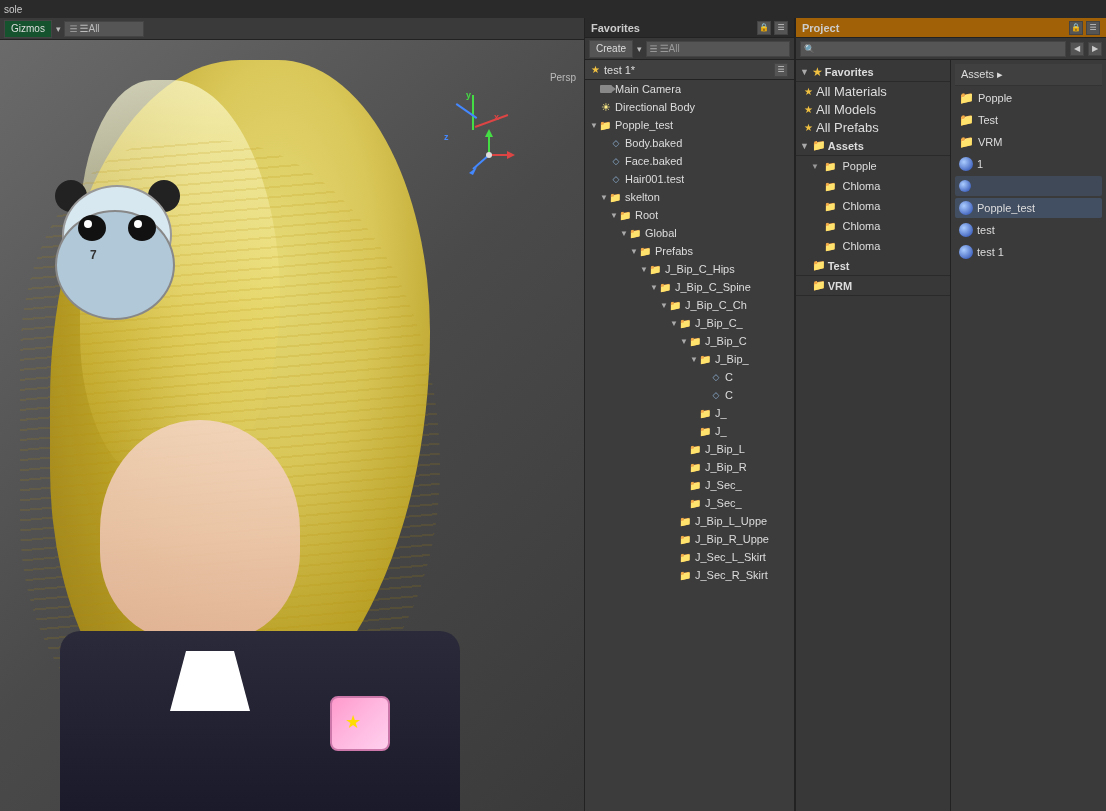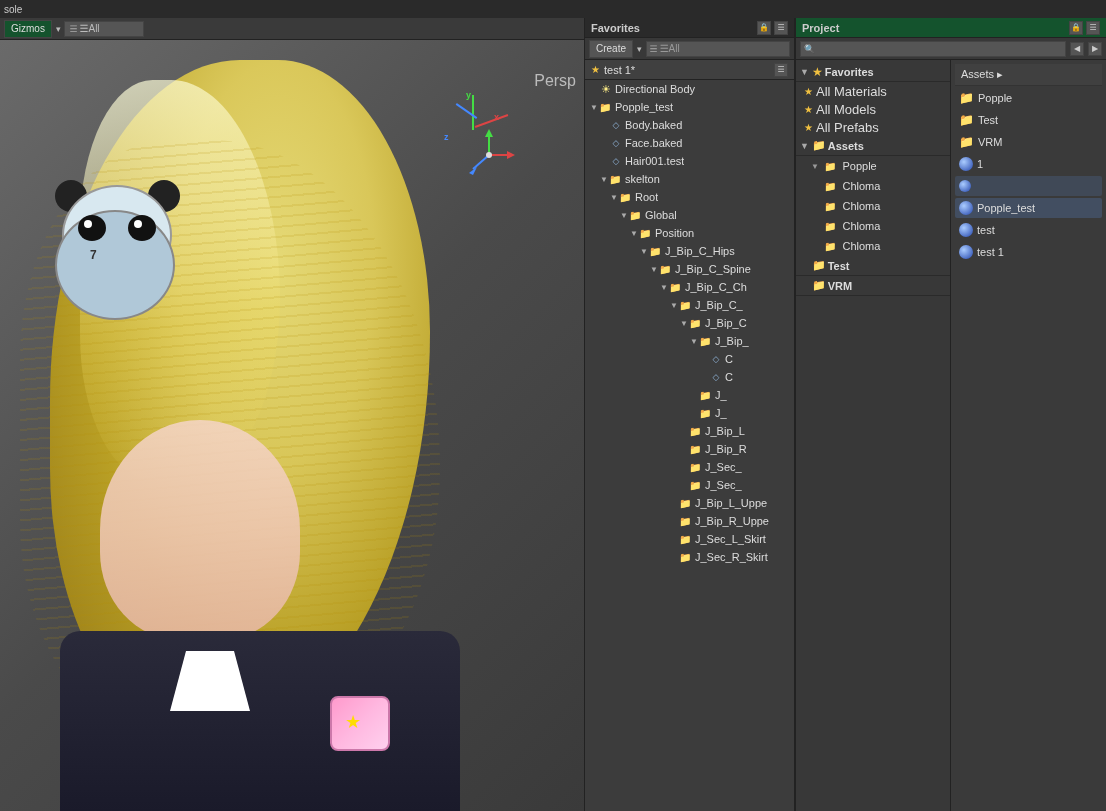--- a/index.html
+++ b/index.html
@@ -447,21 +447,21 @@
 
     .tree-label {
       font-size: 11px;
       color: #ddd;
       overflow: hidden;
       text-overflow: ellipsis;
     }
 
     .project-header {
       height: 20px;
-      background: #14532d;
+      background: #a16207;
       display: flex;
       align-items: center;
       padding: 0 6px;
       gap: 4px;
       border-bottom: 1px solid #222;
       flex-shrink: 0;
     }
 
     .project-toolbar {
       height: 22px;
@@ -700,21 +700,21 @@
           <line x1="30" y1="30" x2="52" y2="30" stroke="#dd4444" stroke-width="2"></line>
           <polygon points="56,30 48,26 48,34" fill="#dd4444"></polygon>
 
           <line x1="30" y1="30" x2="14" y2="44" stroke="#4488ff" stroke-width="2"></line>
           <polygon points="10,48 18,42 14,50" fill="#4488ff"></polygon>
 
           <circle cx="30" cy="30" r="3" fill="#ddd"></circle>
         </svg>
       </div>
 
-      <div style="position:absolute;top:32px;right:8px;color:#bbb;font-size:16px;">Persp</div>
+      <div style="position:absolute;top:32px;right:8px;color:#bbb;font-size:10px;">Persp</div>
     </div>
   </div>
 
   <div class="hierarchy-panel">
     <div class="panel-header">
       <span class="panel-title">Favorites</span>
       <div class="panel-icons">
         <div class="panel-icon-btn">🔒</div>
         <div class="panel-icon-btn">☰</div>
       </div>
@@ -732,20 +732,30 @@
       <span style="font-size:10px;color:#f0c040;">★</span>
       <span style="font-size:11px;color:#ddd;">test 1*</span>
       <div class="panel-icons" style="margin-left:auto;">
         <div class="panel-icon-btn">☰</div>
       </div>
     </div>
 
     <div style="display:flex;flex:1;overflow:hidden;">
       <div class="hierarchy-content" id="hierarchy-list">
 
+      <div class="tree-item">
+            <span class="tree-indent" style="width: 4px; display: inline-block;"></span>
+            <span class="tree-arrow"></span>
+            <div class="tree-icon">
+              <div style="width: 12px; height: 8px; background: rgb(136, 136, 136); border-radius: 1px; position: relative; flex-shrink: 0;">
+                <div style="position: absolute; right: -4px; top: 1px; border-left: 4px solid rgb(136, 136, 136); border-top: 3px solid transparent; border-bottom: 3px solid transparent;"></div>
+              </div>
+            </div>
+            <span class="tree-label">Main Camera</span>
+          </div>
           <div class="tree-item">
             <span class="tree-indent" style="width: 4px; display: inline-block;"></span>
             <span class="tree-arrow"></span>
             <div class="tree-icon">
               <span style="color: rgb(255, 238, 136); font-size: 11px;">☀</span>
             </div>
             <span class="tree-label">Directional Body</span>
           </div>
           <div class="tree-item">
             <span class="tree-indent" style="width: 4px; display: inline-block;"></span>
@@ -802,21 +812,21 @@
               <span style="font-size: 10px; color: rgb(200, 168, 64);">📁</span>
             </div>
             <span class="tree-label">Global</span>
           </div>
           <div class="tree-item">
             <span class="tree-indent" style="width: 44px; display: inline-block;"></span>
             <span class="tree-arrow">▼</span>
             <div class="tree-icon">
               <span style="font-size: 10px; color: rgb(200, 168, 64);">📁</span>
             </div>
-            <span class="tree-label">Position</span>
+            <span class="tree-label">Prefabs</span>
           </div>
           <div class="tree-item">
             <span class="tree-indent" style="width: 54px; display: inline-block;"></span>
             <span class="tree-arrow">▼</span>
             <div class="tree-icon">
               <span style="font-size: 10px; color: rgb(200, 168, 64);">📁</span>
             </div>
             <span class="tree-label">J_Bip_C_Hips</span>
           </div>
           <div class="tree-item">

